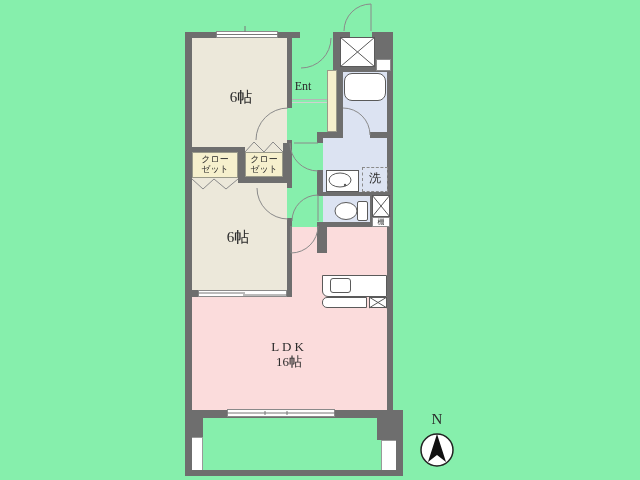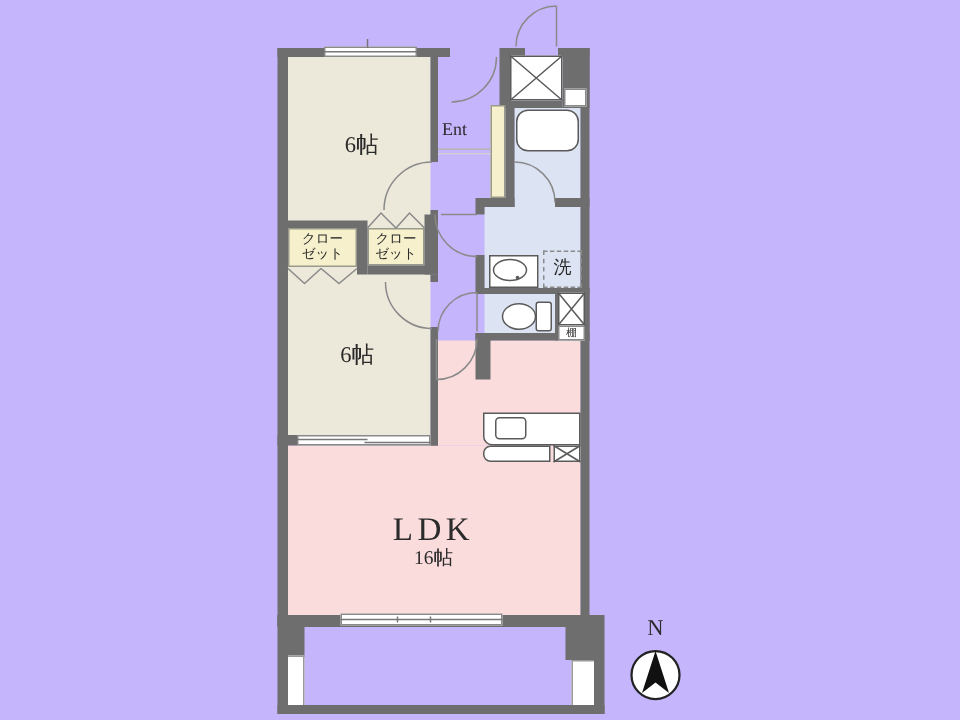--- a/index.html
+++ b/index.html
@@ -1,16 +1,16 @@
 <!DOCTYPE html>
 <html><head>
 <meta charset="utf-8">
 <style>
   html,body{margin:0;padding:0;background:#fff;}
-  #canvas{position:relative;width:640px;height:480px;background:#c4b5fd;overflow:hidden;
+  #canvas{position:relative;width:640px;height:480px;background:#86efac;overflow:hidden;
           font-family:"Liberation Serif","DejaVu Serif",serif;}
   #canvas *{box-sizing:border-box;}
   .abs{position:absolute;}
   .w{position:absolute;background:#6e6e6e;}           
   .fl{position:absolute;}                             
   .beige{background:#ece8da;}
   .yellow{background:#f6f0cd;border:1px solid #9a9a8a;}
   .blue{background:#dce3f2;}
   .pink{background:#fbdcdc;}
   .fix{position:absolute;background:#fff;border:1px solid #5a5a5a;}   
@@ -126,18 +126,18 @@
     <span>ゼット</span>
   </div>
   <div class="lbl" style="left:245px;top:154px;width:38px;font-size:9px;">
     <span>クロー</span><br>
     <span>ゼット</span>
   </div>
   <div class="lbl" style="left:288px;top:80px;width:30px;font-size:12px;">Ent</div>
   <div class="lbl" style="left:362px;top:172px;width:26px;font-size:12px;">洗</div>
   <div class="lbl" style="left:372px;top:218px;width:18px;font-size:7px;">棚</div>
   <div class="lbl" style="left:249px;top:340px;width:80px;">
-    <div style="font-size:22px;letter-spacing:3px;">LDK</div>
+    <div style="font-size:13px;letter-spacing:3px;">LDK</div>
     <div style="font-size:13px;">16帖</div>
   </div>
   <div class="lbl" style="left:427px;top:411px;width:20px;font-size:15px;">N</div>
 
 </div>
 
 </body></html>

